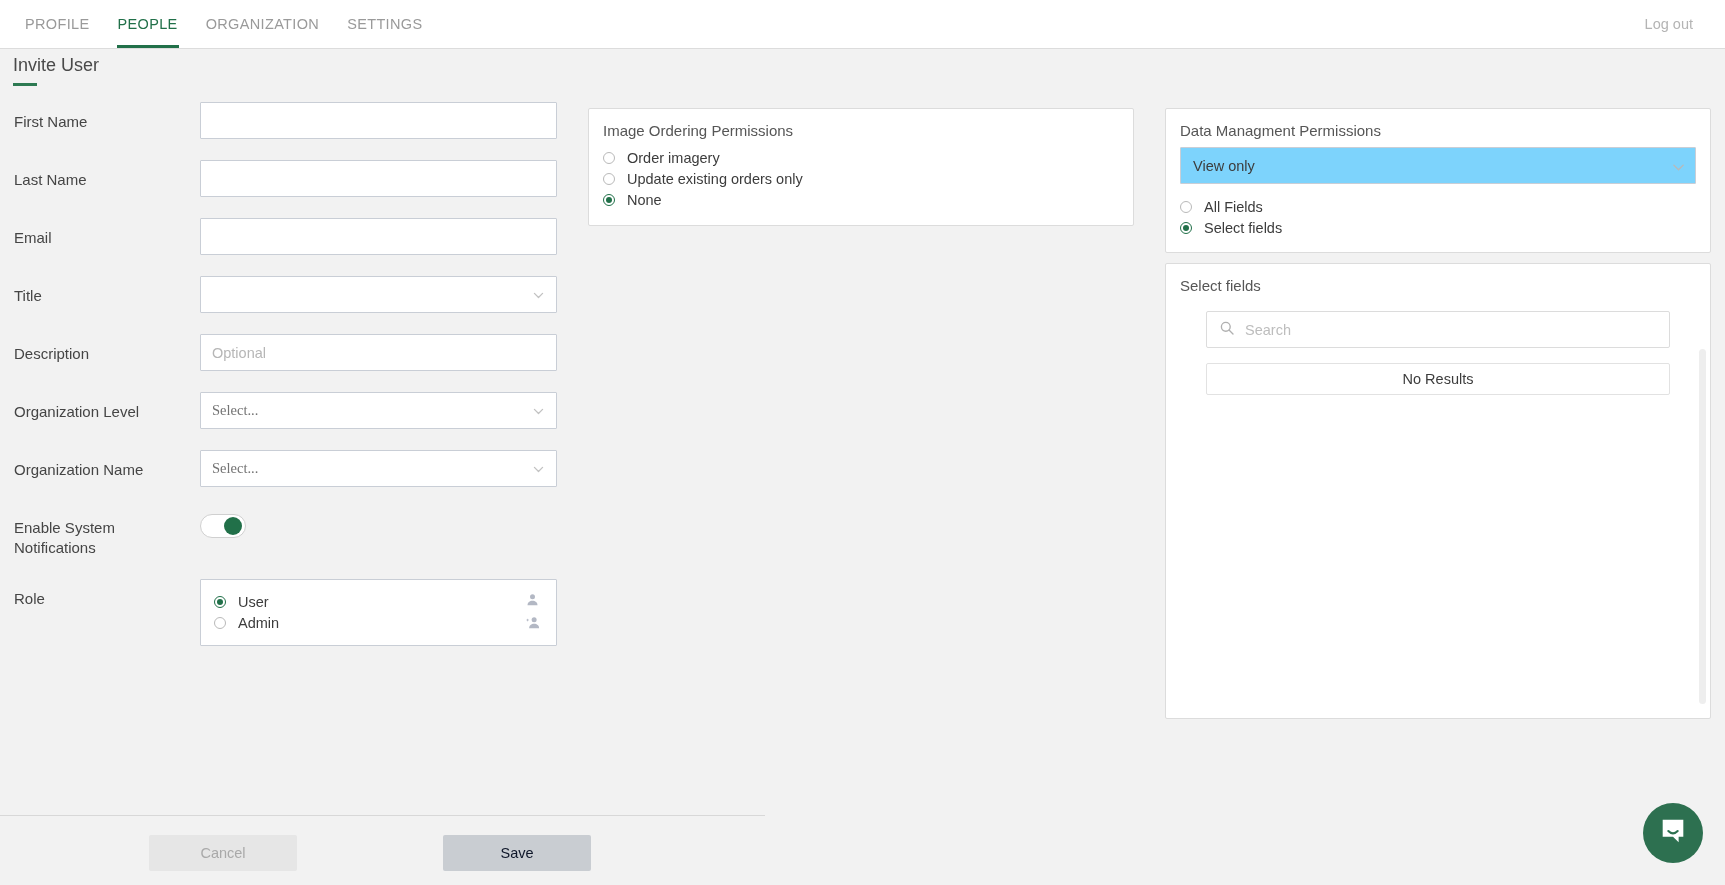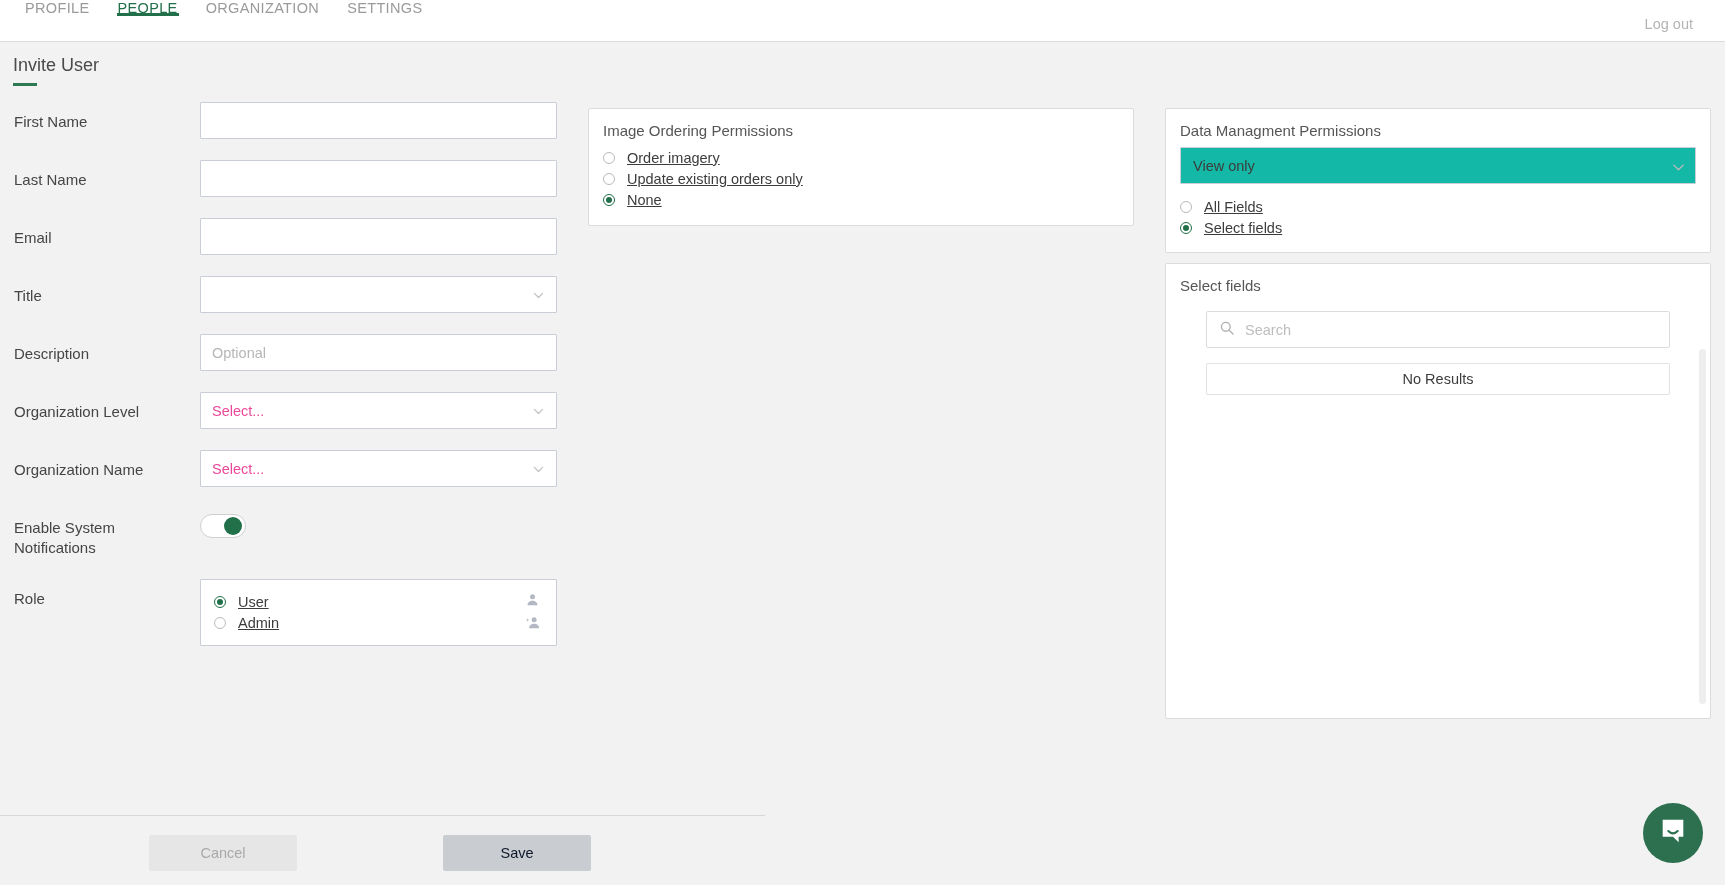--- a/index.html
+++ b/index.html
@@ -7,23 +7,23 @@
     width: 1725px; height: 885px;
     background: #f2f2f2;
     font-family: "Liberation Sans", sans-serif;
     color: #3c3c3c;
     overflow: hidden;
   }
   .app { position: relative; width: 1725px; height: 885px; background: #f2f2f2; }
 
   
   .topnav {
-    position: absolute; top: 0; left: 0; width: 1725px; height: 42px;
+    position: absolute; top: 0; left: 0; width: 1725px; height: 49px;
     background: #ffffff; border-bottom: 1px solid #dcdcdc;
-    display: flex; align-items: stretch; flex-direction: column;
+    display: flex; align-items: stretch;
   }
   .nav-tabs { display: flex; align-items: stretch; padding-left: 11px; }
   .nav-tab {
     position: relative; display: flex; align-items: center;
     padding: 0 14px; font-size: 14.5px; letter-spacing: .35px;
     color: #9a9a9a; cursor: pointer; text-transform: uppercase;
   }
   .nav-tab.active { color: #217049; }
   .nav-tab.active::after {
     content: ""; position: absolute; left: 13px; right: 13px; bottom: 0;
@@ -53,21 +53,21 @@
     font-size: 14.5px; font-family: inherit; color: #3c3c3c;
     padding: 0 11px; outline: none;
   }
   .text-input::placeholder { color: #b6b6b6; }
   .select-box {
     position: relative; width: 357px; height: 37px; background: #fff;
     border: 1px solid #c9ced6; border-radius: 1px;
     display: flex; align-items: center; padding: 0 11px;
     font-size: 14.5px; cursor: pointer;
   }
-  .select-box.placeholder-style .sel-value { color: #ec4899; }
+  .select-box.placeholder-style .sel-value { color: #737373; font-family: Liberation Serif, serif; }
   .select-box .sel-value { color: #3c3c3c; }
   .chev {
     position: absolute; right: 11px; top: 50%; transform: translateY(-50%);
     width: 13px; height: 13px;
   }
   .chev svg { display: block; }
 
   .role-box {
     width: 357px; background: #fff; border: 1px solid #c9ced6; border-radius: 1px;
     padding: 11px 13px 12px 13px; position: relative;
@@ -77,21 +77,21 @@
   .radio {
     width: 12px; height: 12px; border-radius: 50%;
     border: 1px solid #b9b9b9; background: #fff;
     margin-right: 12px; flex: none; position: relative;
   }
   .radio.checked { border-color: #217049; }
   .radio.checked::after {
     content: ""; position: absolute; left: 2px; top: 2px;
     width: 6px; height: 6px; border-radius: 50%; background: #217049;
   }
-  .radio-label { font-size: 14.5px; color: #3c3c3c; text-decoration: underline; }
+  .radio-label { font-size: 14.5px; color: #3c3c3c; }
   .role-icons { position: absolute; right: 14px; top: 12px; }
   .role-icon { display: block; margin-bottom: 4px; color: #b3b8c4; }
 
   .toggle {
     width: 46px; height: 24px; border-radius: 12px;
     background: #ffffff; border: 1px solid #d0d0d0;
     position: relative; cursor: pointer; margin-top: 6px;
   }
   .toggle .knob {
     position: absolute; top: 2px; left: 23px;
@@ -101,21 +101,21 @@
   
   .panel {
     background: #ffffff; border: 1px solid #dcdcdc; border-radius: 2px;
   }
   .panel-heading { font-size: 15px; color: #565656; margin-bottom: 8px; }
   .mid-panel { position: absolute; top: 108px; left: 588px; width: 546px; padding: 13px 14px 15px 14px; }
 
   
   .right-panel-top { position: absolute; top: 108px; left: 1165px; width: 546px; padding: 13px 14px 14px 14px; }
   .dm-select {
-    width: 516px; height: 37px; background: #14b8a6;
+    width: 516px; height: 37px; background: #7dd3fc;
     border: 1px solid #c9ced6; border-radius: 1px;
     display: flex; align-items: center; padding: 0 12px;
     font-size: 14.5px; color: #3c3c3c; margin-bottom: 12px; position: relative; cursor: pointer;
   }
   .right-panel-bottom {
     position: absolute; top: 263px; left: 1165px; width: 546px; height: 456px;
     padding: 13px 14px 14px 14px;
   }
   .search-wrap {
     position: relative; width: 464px; margin: 17px auto 0 auto;

